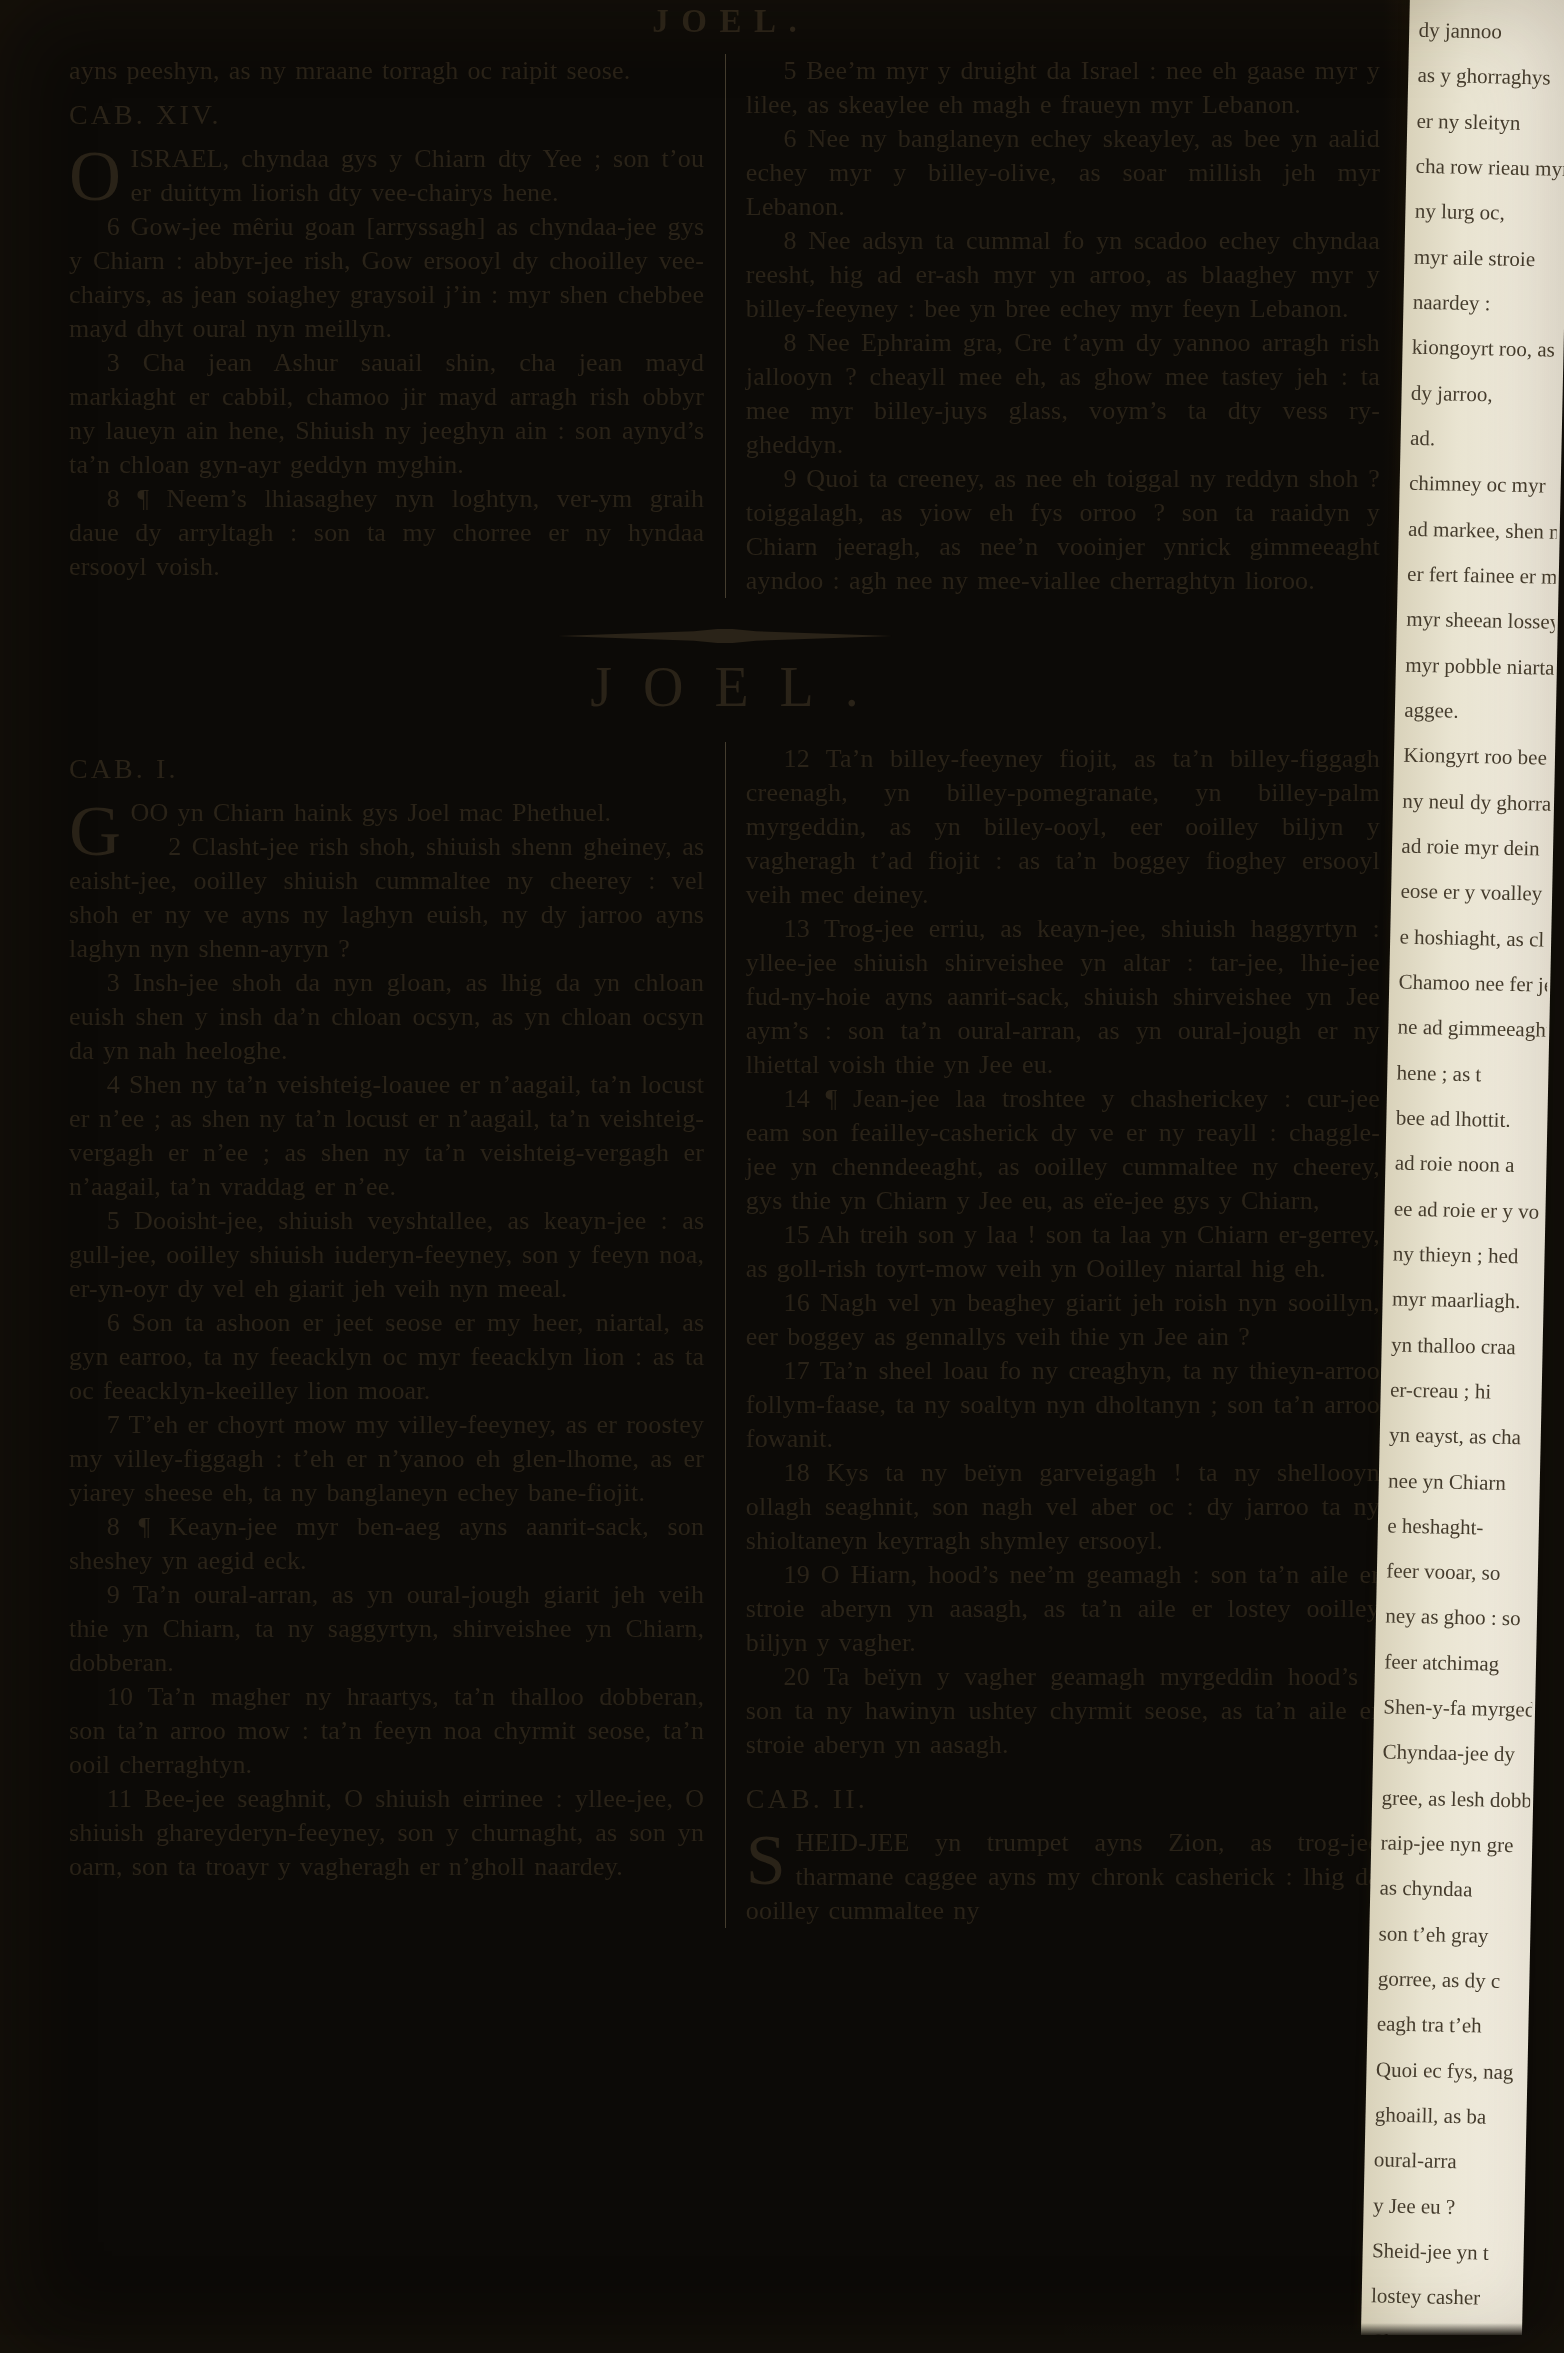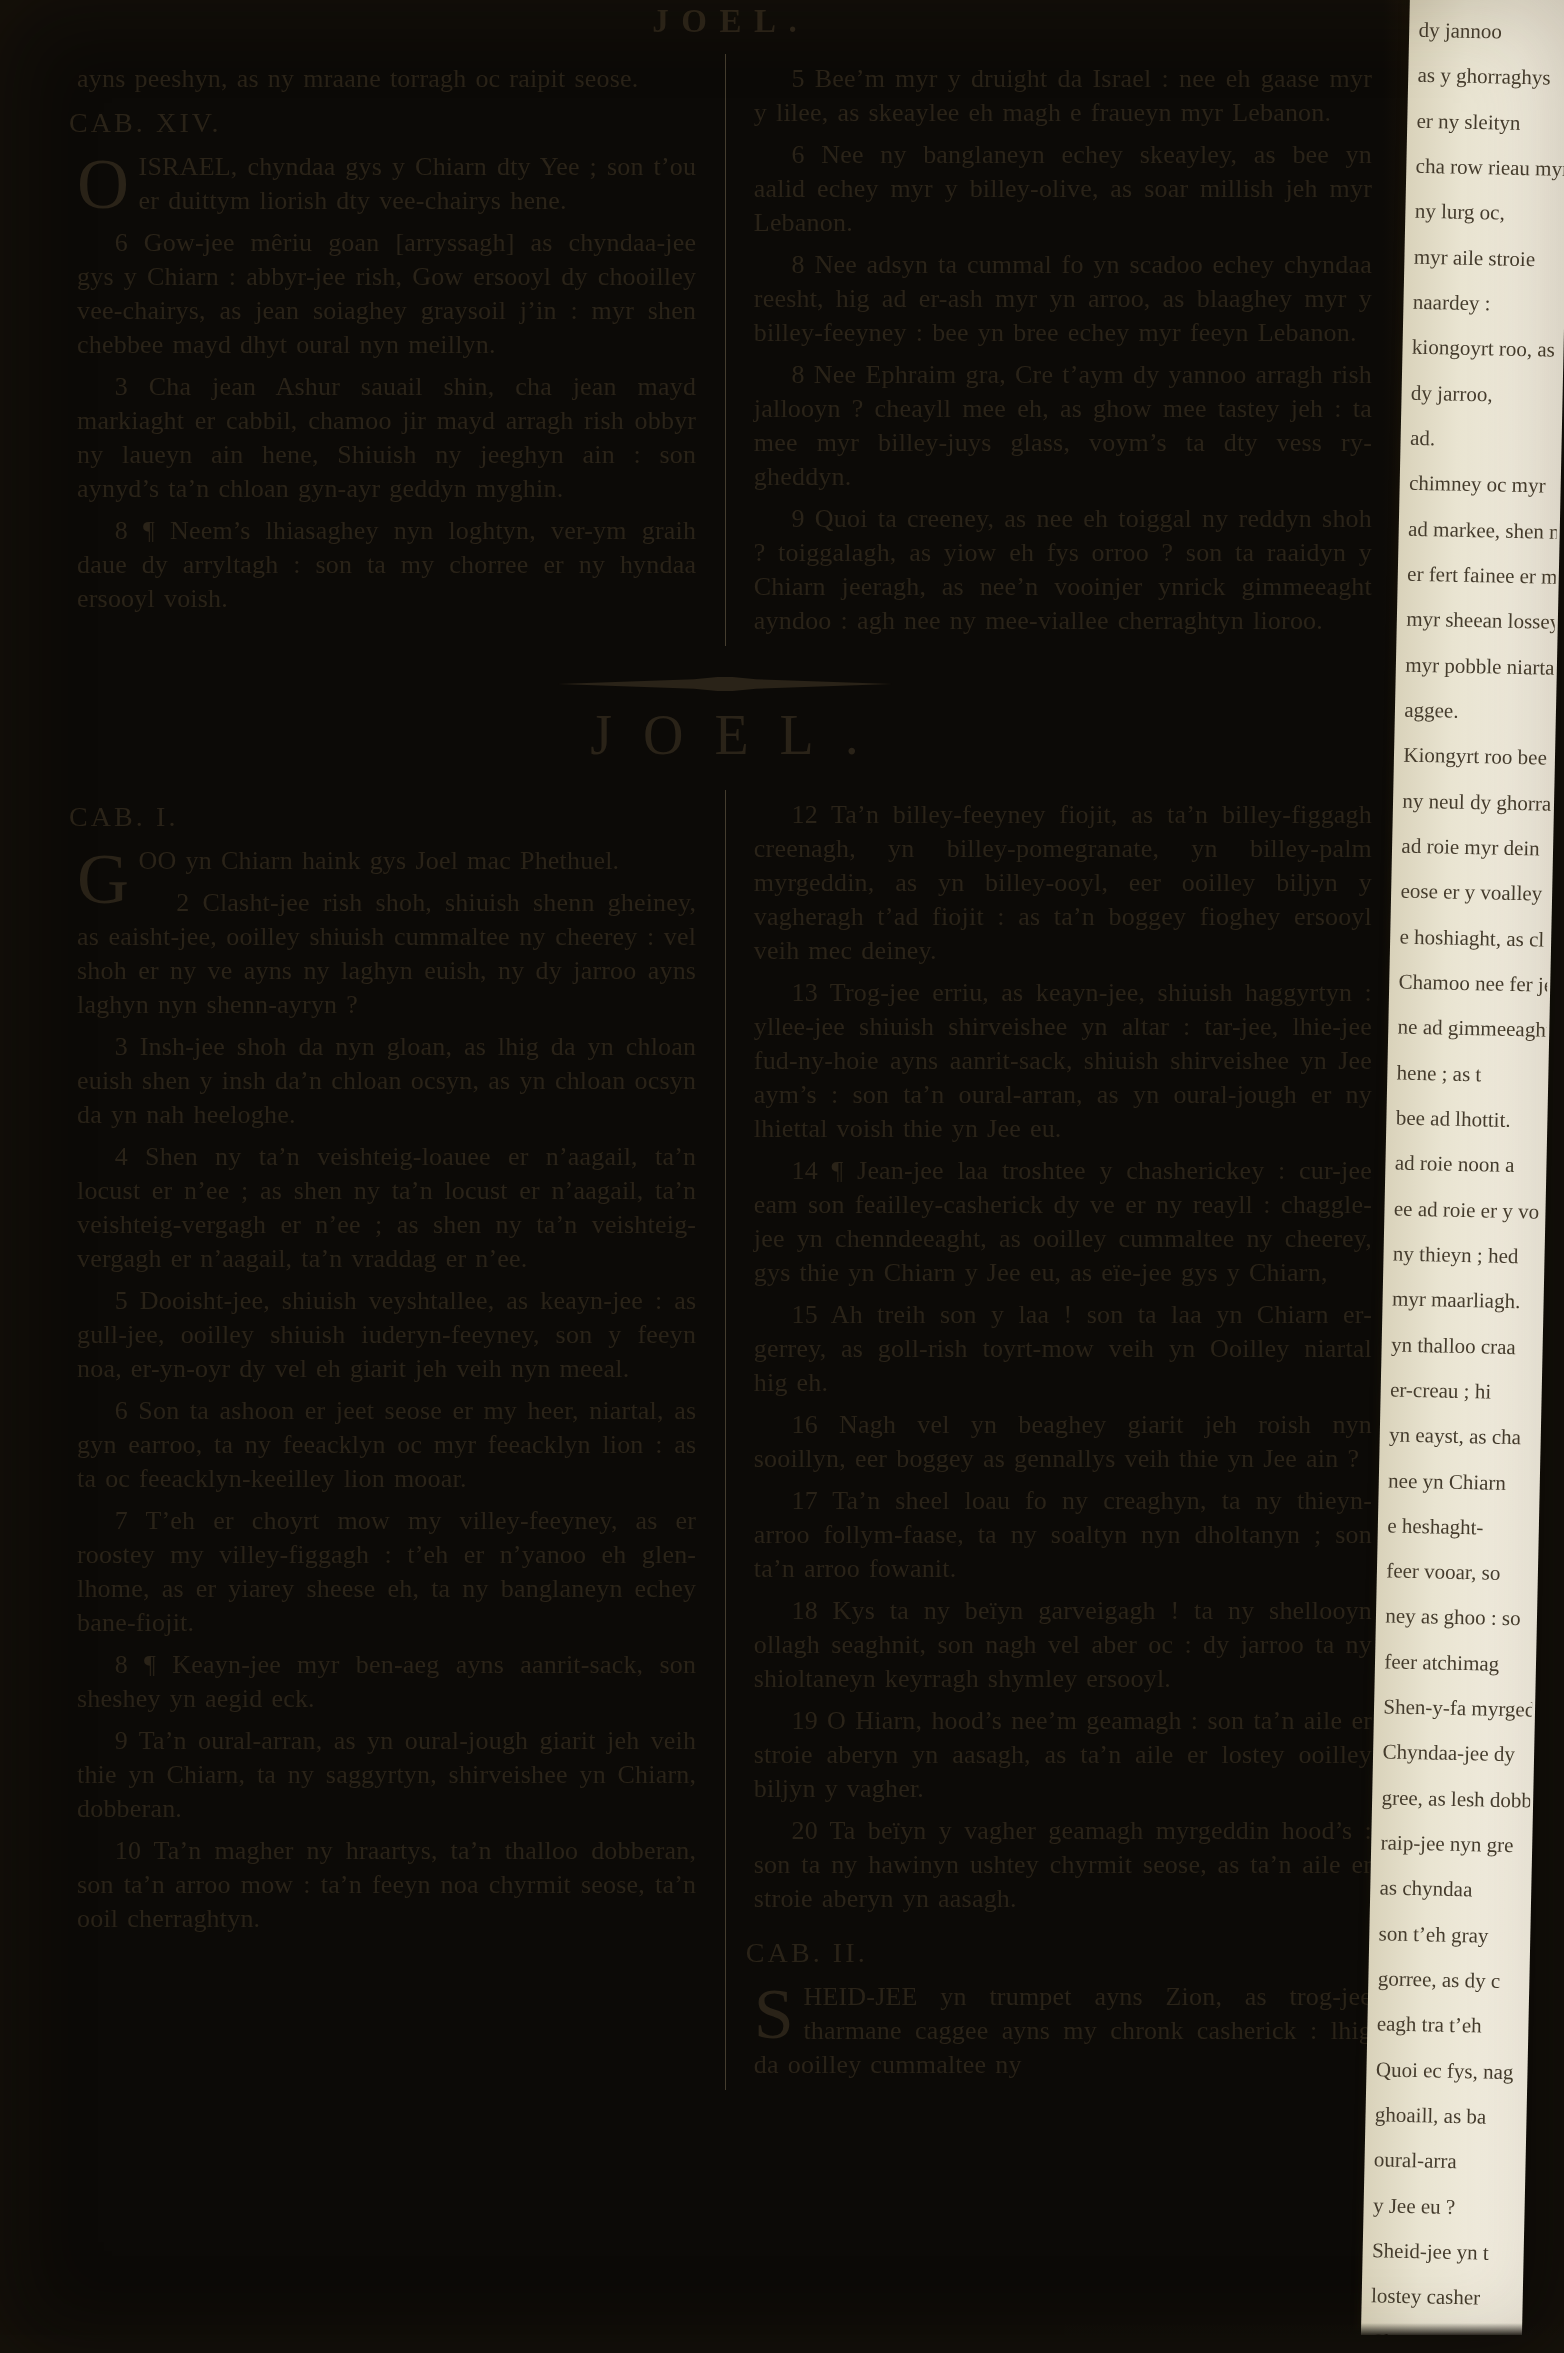--- a/index.html
+++ b/index.html
@@ -21,21 +21,21 @@
   .printed{position:absolute;left:69px;top:3px;width:1311px;}
   .running-head{
     text-align:center;font-size:33px;letter-spacing:12.5px;text-indent:12.5px;
     margin:0 0 14px 0;font-weight:bold;
   }
   .two-col{display:flex;align-items:stretch;}
   .col{box-sizing:border-box;}
   .col-left{width:656px;padding-right:20.3px;}
   .col-right{width:656px;border-left:1.6px solid #453d2e;padding-left:20.3px;}
   .verse{
-    margin:8px;text-align:justify;text-indent:1.45em;
+    margin:0;text-align:justify;text-indent:1.45em;
     font-size:26px;line-height:34px;word-spacing:2.3px;letter-spacing:0.2px;
   }
   .no-indent{text-indent:0;}
   .chapter-heading{
     text-align:left;font-size:28px;letter-spacing:3.1px;
     margin:20.3px 0 11px 0;font-weight:normal;
   }
   .chapter-heading.first{margin-top:11px;}
   .dropcap-verse{text-indent:0;}
   .dropcap{
@@ -124,20 +124,21 @@
         <div>
             <p class="verse">2 Clasht-jee rish shoh, shiuish shenn gheiney, as eaisht-jee, ooilley shiuish cummaltee ny cheerey : vel shoh er ny ve ayns ny laghyn euish, ny dy jarroo ayns laghyn nyn shenn-ayryn ?</p>
             <p class="verse">3 Insh-jee shoh da nyn gloan, as lhig da yn chloan euish shen y insh da’n chloan ocsyn, as yn chloan ocsyn da yn nah heeloghe.</p>
             <p class="verse">4 Shen ny ta’n veishteig-loauee er n’aagail, ta’n locust er n’ee ; as shen ny ta’n locust er n’aagail, ta’n veishteig-vergagh er n’ee ; as shen ny ta’n veishteig-vergagh er n’aagail, ta’n vraddag er n’ee.</p>
             <p class="verse">5 Dooisht-jee, shiuish veyshtallee, as keayn-jee : as gull-jee, ooilley shiuish iuderyn-feeyney, son y feeyn noa, er-yn-oyr dy vel eh giarit jeh veih nyn meeal.</p>
             <p class="verse">6 Son ta ashoon er jeet seose er my heer, niartal, as gyn earroo, ta ny feeacklyn oc myr feeacklyn lion : as ta oc feeacklyn-keeilley lion mooar.</p>
             <p class="verse">7 T’eh er choyrt mow my villey-feeyney, as er roostey my villey-figgagh : t’eh er n’yanoo eh glen-lhome, as er yiarey sheese eh, ta ny banglaneyn echey bane-fiojit.</p>
             <p class="verse">8 ¶ Keayn-jee myr ben-aeg ayns aanrit-sack, son sheshey yn aegid eck.</p>
             <p class="verse">9 Ta’n oural-arran, as yn oural-jough giarit jeh veih thie yn Chiarn, ta ny saggyrtyn, shirveishee yn Chiarn, dobberan.</p>
             <p class="verse">10 Ta’n magher ny hraartys, ta’n thalloo dobberan, son ta’n arroo mow : ta’n feeyn noa chyrmit seose, ta’n ooil cherraghtyn.</p>
+            <p class="verse">11 Bee-jee seaghnit, O shiuish eirrinee : yllee-jee, O shiuish ghareyderyn-feeyney, son y churnaght, as son yn oarn, son ta troayr y vagheragh er n’gholl naardey.</p>
           </div>
       </div>
       <div class="col col-right">
         <div>
             <p class="verse">12 Ta’n billey-feeyney fiojit, as ta’n billey-figgagh creenagh, yn billey-pomegranate, yn billey-palm myrgeddin, as yn billey-ooyl, eer ooilley biljyn y vagheragh t’ad fiojit : as ta’n boggey fioghey ersooyl veih mec deiney.</p>
             <p class="verse">13 Trog-jee erriu, as keayn-jee, shiuish haggyrtyn : yllee-jee shiuish shirveishee yn altar : tar-jee, lhie-jee fud-ny-hoie ayns aanrit-sack, shiuish shirveishee yn Jee aym’s : son ta’n oural-arran, as yn oural-jough er ny lhiettal voish thie yn Jee eu.</p>
             <p class="verse">14 ¶ Jean-jee laa troshtee y chasherickey : cur-jee eam son feailley-casherick dy ve er ny reayll : chaggle-jee yn chenndeeaght, as ooilley cummaltee ny cheerey, gys thie yn Chiarn y Jee eu, as eïe-jee gys y Chiarn,</p>
             <p class="verse">15 Ah treih son y laa ! son ta laa yn Chiarn er-gerrey, as goll-rish toyrt-mow veih yn Ooilley niartal hig eh.</p>
             <p class="verse">16 Nagh vel yn beaghey giarit jeh roish nyn sooillyn, eer boggey as gennallys veih thie yn Jee ain ?</p>
             <p class="verse">17 Ta’n sheel loau fo ny creaghyn, ta ny thieyn-arroo follym-faase, ta ny soaltyn nyn dholtanyn ; son ta’n arroo fowanit.</p>

